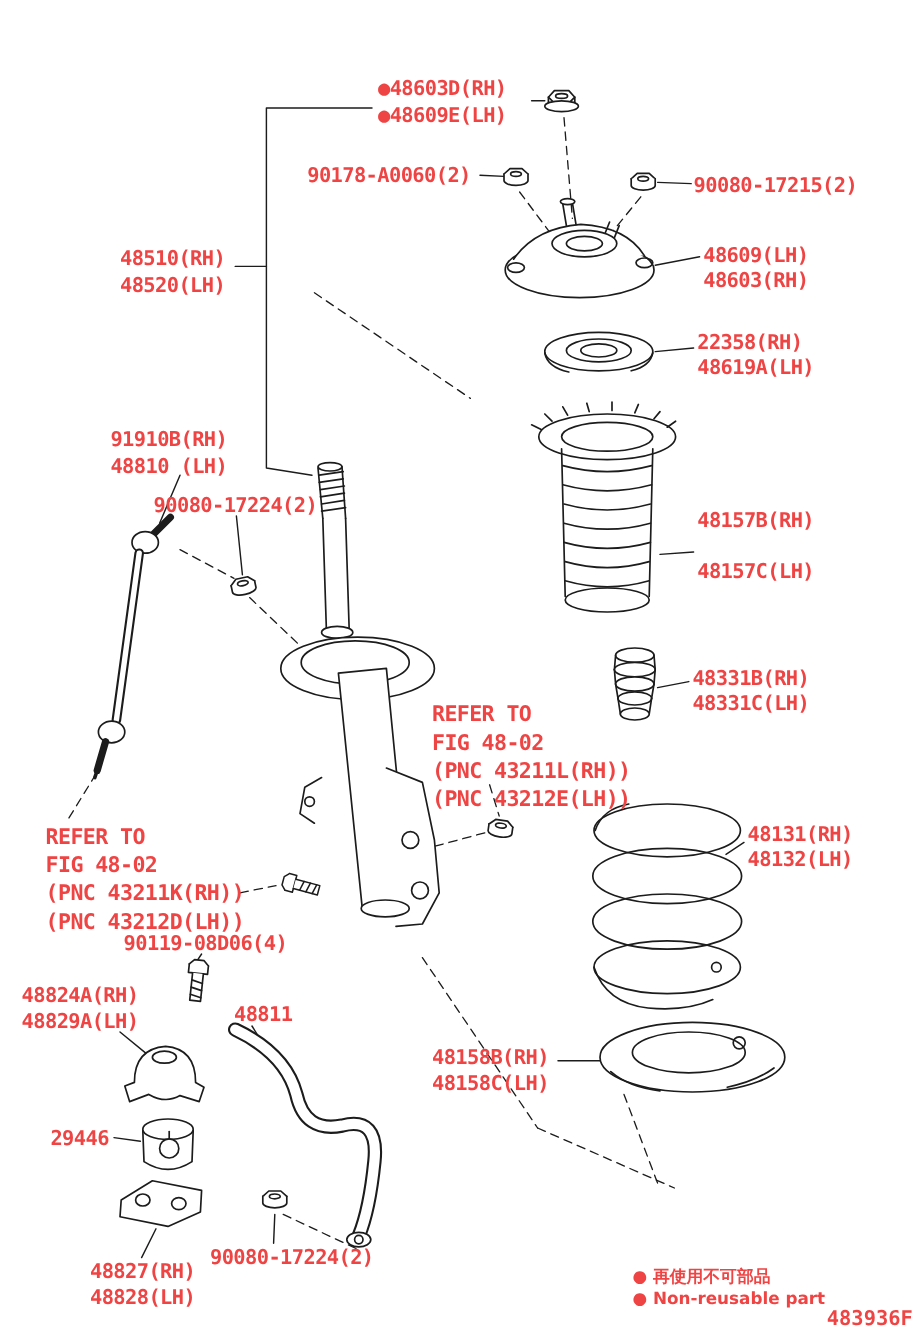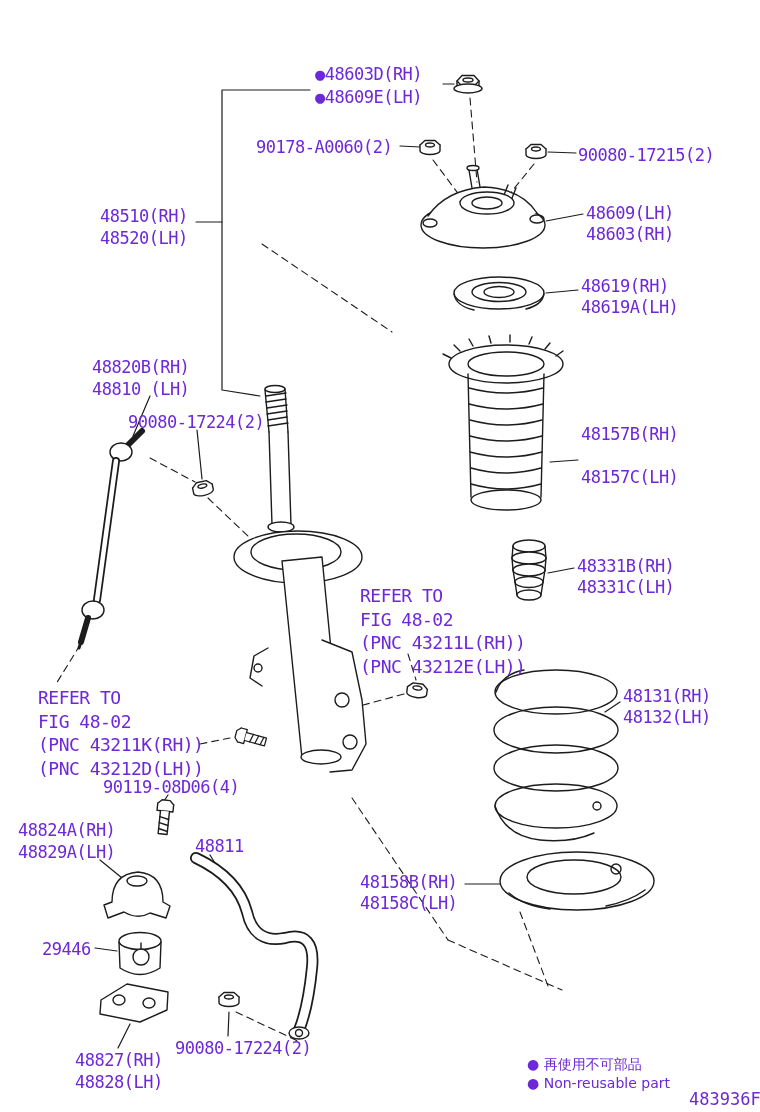--- a/index.html
+++ b/index.html
@@ -4,22 +4,22 @@
 <style>
   * { margin:0; padding:0; box-sizing:border-box; }
   html,body { background:#ffffff; }
   .stage {
     position:relative; width:760px; height:1112px; background:#fff;
     overflow:hidden;
     font-family:"DejaVu Sans Mono","Liberation Mono",monospace;
   }
   .stage svg { position:absolute; left:0; top:0; }
   .lbl {
-    position:absolute; font-weight:normal; font-size:17px; line-height:1.2;
-    color:#6d28d9; white-space:nowrap; letter-spacing:-0.5px;
+    position:absolute; font-weight:bold; font-size:17px; line-height:1.2;
+    color:#ef4444; white-space:nowrap; letter-spacing:-0.5px;
   }
   .lbl.small { font-size:18px; }
   .lbl.small div { margin-bottom:2px; }
   .lbl.legend {
     font-size:14px; letter-spacing:0;
     font-family:"DejaVu Sans","Liberation Sans",sans-serif;
   }
   .lbl.code { font-size:17px; letter-spacing:0; }
 </style>
 </head>
@@ -212,23 +212,23 @@
   </svg>
 
   <div class="lbl" style="left:315px;top:64px">●48603D(RH)</div>
   <div class="lbl" style="left:315px;top:87px">●48609E(LH)</div>
   <div class="lbl" style="left:256px;top:137px">90178-A0060(2)</div>
   <div class="lbl" style="left:578px;top:145px">90080-17215(2)</div>
   <div class="lbl" style="left:100px;top:206px">48510(RH)</div>
   <div class="lbl" style="left:100px;top:228px">48520(LH)</div>
   <div class="lbl" style="left:586px;top:203px">48609(LH)</div>
   <div class="lbl" style="left:586px;top:224px">48603(RH)</div>
-  <div class="lbl" style="left:581px;top:276px">48619(RH)</div>
+  <div class="lbl" style="left:581px;top:276px">22358(RH)</div>
   <div class="lbl" style="left:581px;top:297px">48619A(LH)</div>
-  <div class="lbl" style="left:92px;top:357px">48820B(RH)</div>
+  <div class="lbl" style="left:92px;top:357px">91910B(RH)</div>
   <div class="lbl" style="left:92px;top:379px">48810 (LH)</div>
   <div class="lbl" style="left:128px;top:412px">90080-17224(2)</div>
   <div class="lbl" style="left:581px;top:424px">48157B(RH)</div>
   <div class="lbl" style="left:581px;top:467px">48157C(LH)</div>
   <div class="lbl" style="left:577px;top:556px">48331B(RH)</div>
   <div class="lbl" style="left:577px;top:577px">48331C(LH)</div>
 
   <div class="lbl small" style="left:360px;top:585px">
     <div>REFER TO</div>
     <div>FIG 48-02</div>

